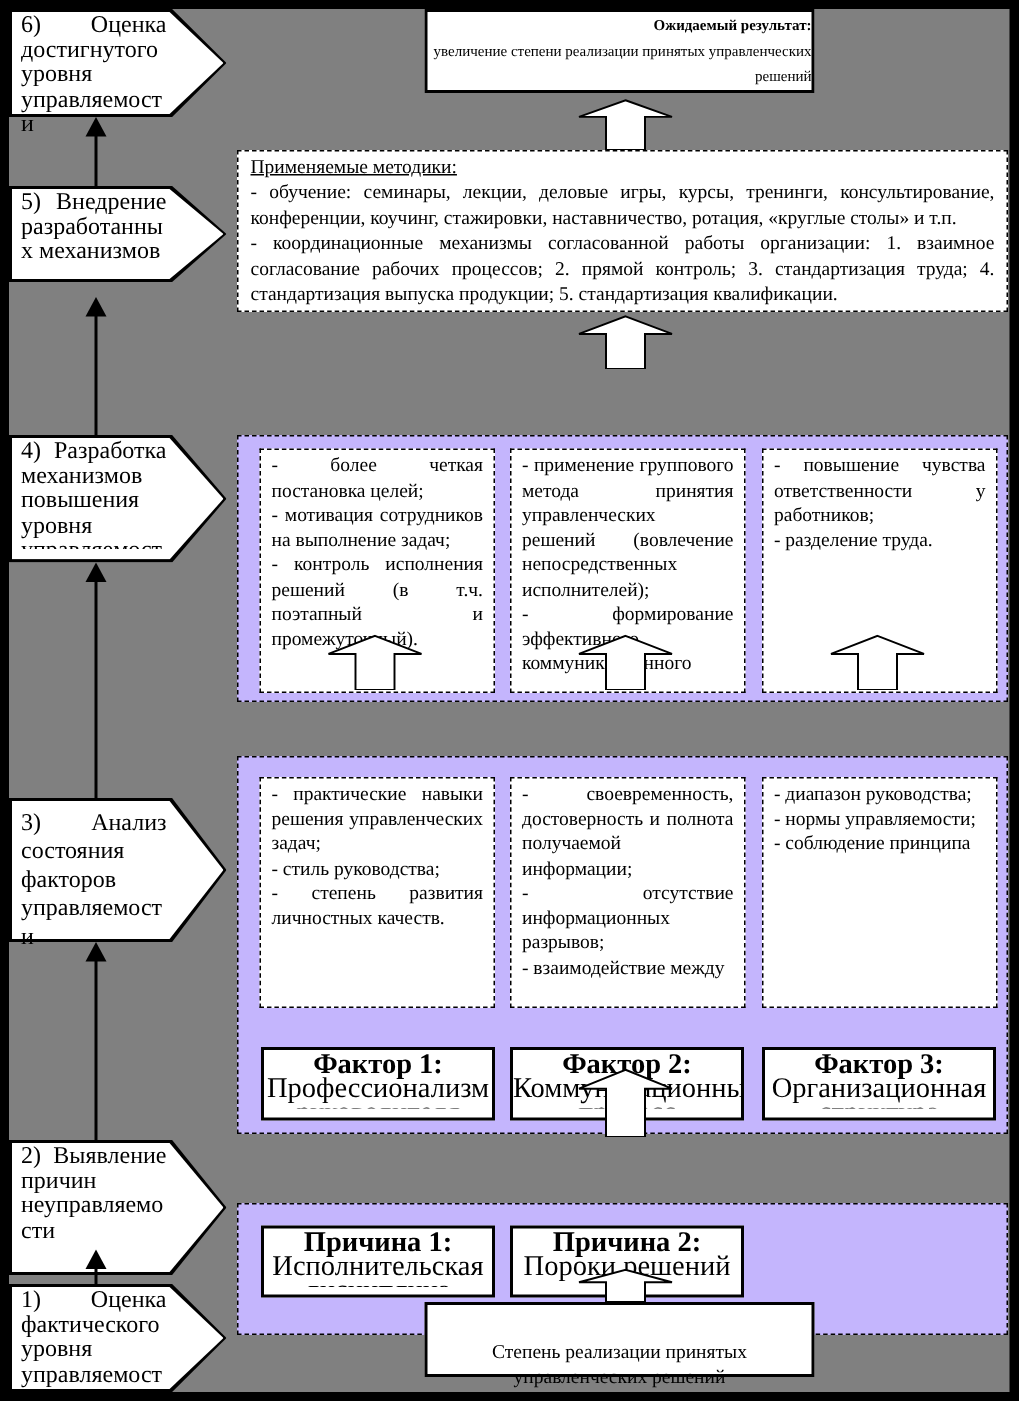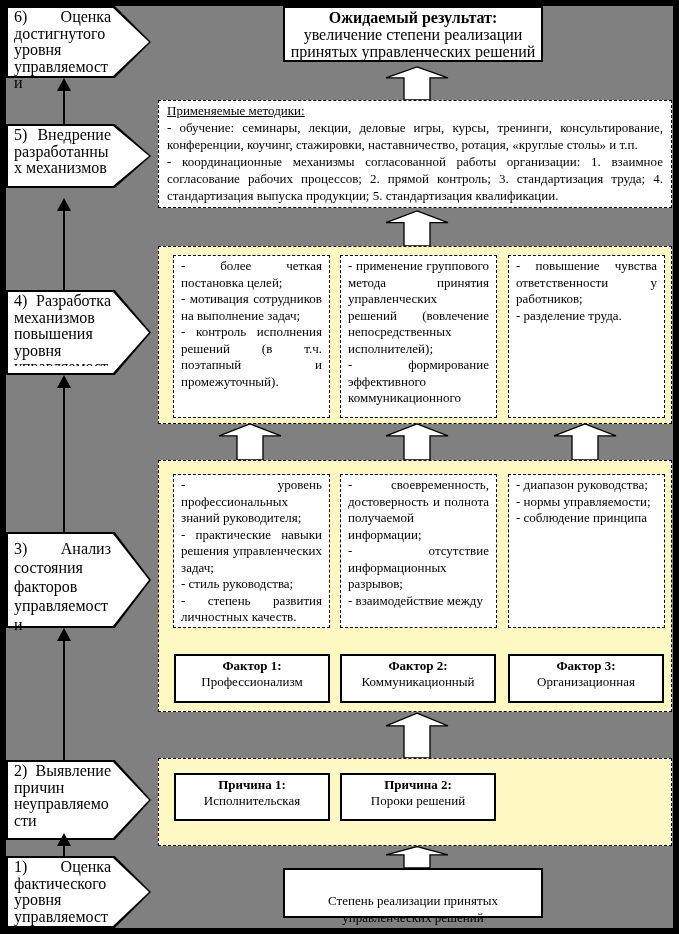--- a/index.html
+++ b/index.html
@@ -27,39 +27,39 @@
   .tarrow{position:absolute;left:51px;width:14px;}
   .tline{position:absolute;left:6px;top:8px;bottom:0;width:2px;background:#000;}
   .thead{position:absolute;left:0;top:0;width:0;height:0;
     border-left:7px solid transparent;border-right:7px solid transparent;
     border-bottom:13px solid #000;}
   
   .barrow{position:absolute;display:block;}
   
   .solidbox{position:absolute;background:#fff;border:2px solid #000;
     box-sizing:border-box;text-align:center;}
-  .result{left:277px;top:0;width:260px;height:56px;font-size:16px;line-height:17px;padding-top:1px;}
+  .result{left:277px;top:0;width:260px;height:56px;font-size:10px;line-height:17px;padding-top:1px;text-align:right;}
   .bold{font-weight:bold;}
   .meth{position:absolute;left:152px;top:94px;width:514px;height:108px;
     background:#fff;border:1px dashed #000;box-sizing:border-box;
     padding:1px 8px;font-size:13px;line-height:17px;}
   .meth-title{text-decoration:underline;}
   .meth-item{text-align:justify;}
-  .panel{position:absolute;background:#fef9c3;border:1px dashed #000;box-sizing:border-box;}
+  .panel{position:absolute;background:#c4b5fd;border:1px dashed #000;box-sizing:border-box;margin-top:44px;}
   .mechc{left:152px;top:240px;width:514px;height:178px;}
   .factc{left:152px;top:454px;width:514px;height:252px;}
   .causec{left:152px;top:752px;width:514px;height:88px;}
   .col{position:absolute;width:157px;background:#fff;border:1px dashed #000;
     box-sizing:border-box;padding:2px 7px;font-size:13px;line-height:16.5px;
     text-align:justify;overflow:hidden;overflow-wrap:break-word;}
   .col.c1{left:14px;} .col.c2{left:181px;} .col.c3{left:349px;}
   .mechc .col{top:8px;height:163px;}
   .factc .col{top:13px;height:154px;}
   .fbox{position:absolute;width:156px;height:49px;background:#fff;border:2px solid #000;
-    box-sizing:border-box;text-align:center;font-size:13px;line-height:16px;
+    box-sizing:border-box;text-align:center;font-size:19px;line-height:16px;
     padding-top:2px;overflow:hidden;}
   .factc .fbox{top:193px;}
   .causec .fbox{top:14px;height:48px;}
   .fbox.c1{left:15px;} .fbox.c2{left:181px;} .fbox.c3{left:349px;}
   .fclip{height:5px;overflow:hidden;line-height:15px;}
   .degree{left:277px;top:862px;width:260px;height:50px;
     font-size:13px;line-height:17px;padding-top:22px;}
   .clip4{height:73px;overflow:hidden;}
   .s3txt{top:7px;line-height:19px;}
 </style>
@@ -98,21 +98,21 @@
   </div>
   <div class="stage" style="top:526px;height:96px">
     <div class="pent-b"></div>
     <div class="pent-w"></div>
     <div class="stxt s3txt">3) Анализ состояния факторов управляемости</div>
   </div>
   <div class="tarrow" style="top:622px;height:132px">
     <div class="tline"></div>
     <div class="thead"></div>
   </div>
-  <div class="stage" style="top:754px;height:80px">
+  <div class="stage" style="top:754px;height:90px">
     <div class="pent-b"></div>
     <div class="pent-w"></div>
     <div class="stxt">2) Выявление причин неуправляемости</div>
   </div>
   <div class="tarrow" style="top:827px;height:23px">
     <div class="tline"></div>
     <div class="thead"></div>
   </div>
   <div class="stage" style="top:850px;height:72px">
     <div class="pent-b"></div>
@@ -160,21 +160,20 @@
   </svg>
   <svg class="barrow" style="left:379px;top:417px;width:64px;height:37px" viewBox="0 0 64 40" preserveAspectRatio="none">
     <polygon points="32,1 63,14 45,14 45,40 19,40 19,14 1,14" fill="#ffffff" stroke="#000000" stroke-width="1.3" vector-effect="non-scaling-stroke"></polygon>
   </svg>
   <svg class="barrow" style="left:547px;top:417px;width:64px;height:37px" viewBox="0 0 64 40" preserveAspectRatio="none">
     <polygon points="32,1 63,14 45,14 45,40 19,40 19,14 1,14" fill="#ffffff" stroke="#000000" stroke-width="1.3" vector-effect="non-scaling-stroke"></polygon>
   </svg>
 
   <div class="panel factc">
     <div class="col c1">
-      <div>- уровень профессиональных знаний руководителя;</div>
       <div>- практические навыки решения управленческих задач;</div>
       <div>- стиль руководства;</div>
       <div>- степень развития личностных качеств.</div>
     </div>
     <div class="col c2">
       <div>- своевременность, достоверность и полнота получаемой информации;</div>
       <div>- отсутствие информационных разрывов;</div>
       <div>- взаимодействие между</div>
     </div>
     <div class="col c3">

